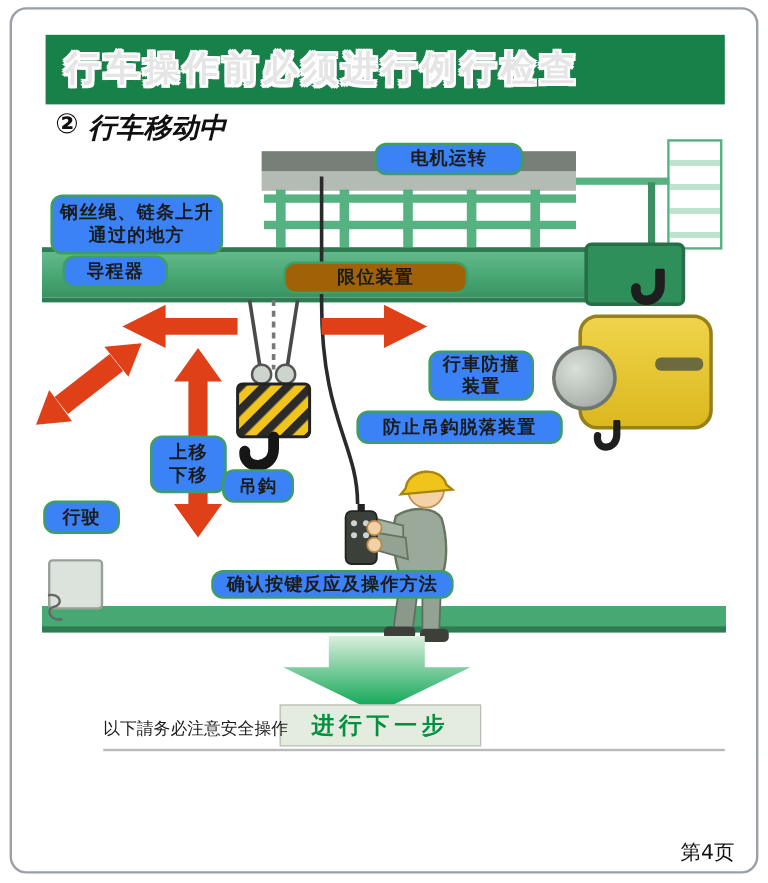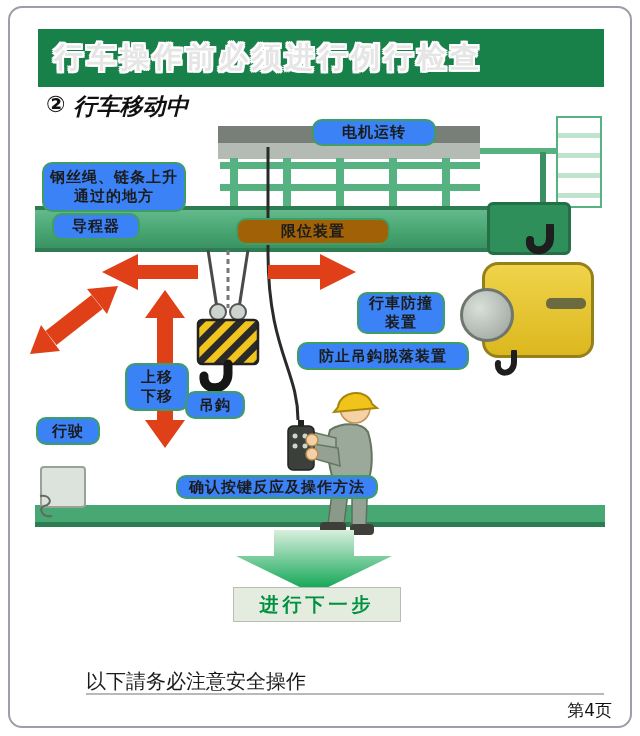--- a/index.html
+++ b/index.html
@@ -74,22 +74,22 @@
   .lbl-updown { left:125px; top:335px; width:64px; height:48px;margin-top:28px; }
   .lbl-hookprev { left:297px; top:342px; width:172px; height:28px; }
   .lbl-hook { left:185px; top:391px; width:60px; height:28px; }
   .lbl-travel { left:36px; top:417px; width:64px; height:28px; }
   .lbl-confirm { left:133px; top:475px; width:202px; height:24px;margin-left:43px; }
 
   .next-step-box { position:absolute; left:233px; top:587px; width:168px; height:35px;
     background:#e4ebdf; border:1px solid #b7bdb2; display:flex; align-items:center; justify-content:center;
     font-size:19px; font-weight:bold; letter-spacing:4px; color:#009140; z-index:6;text-align:right; }
 
-  .footer-note { position:absolute; left:86px; top:668px; width:518px; height:27px;
-    border-bottom:2px solid #b9b9b9; font-size:20px; font-weight:500; color:#1a1a1a; z-index:2; }
+  .footer-note { position:absolute; left:86px; top:599px; width:518px; height:27px;
+    border-bottom:2px solid #b9b9b9; font-size:14px; font-weight:500; color:#1a1a1a; z-index:2; }
   .page-number { position:absolute; left:540px; top:699px; width:72px; text-align:right;
     font-size:17px; color:#111; z-index:2; }
 </style>
 </head>
 <body>
 
 <div class="canvas">
   <div class="outer-frame"></div>
 
   <div class="banner">

